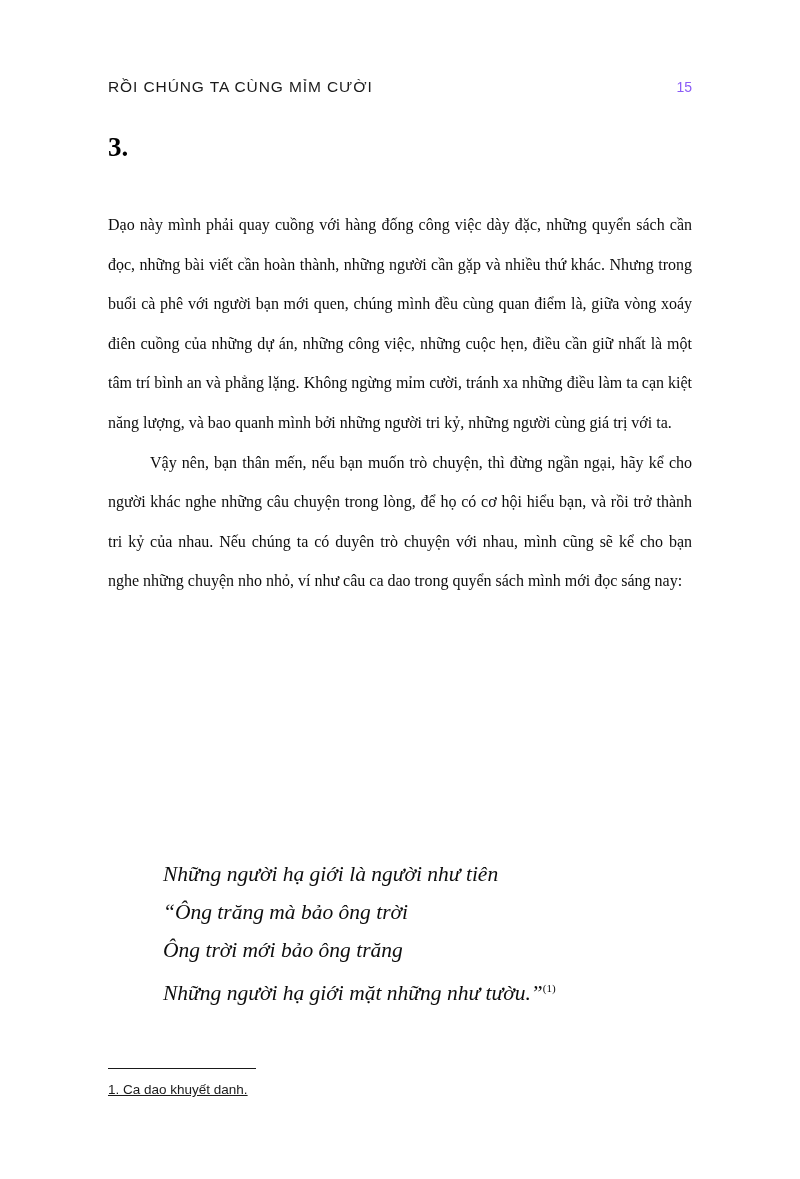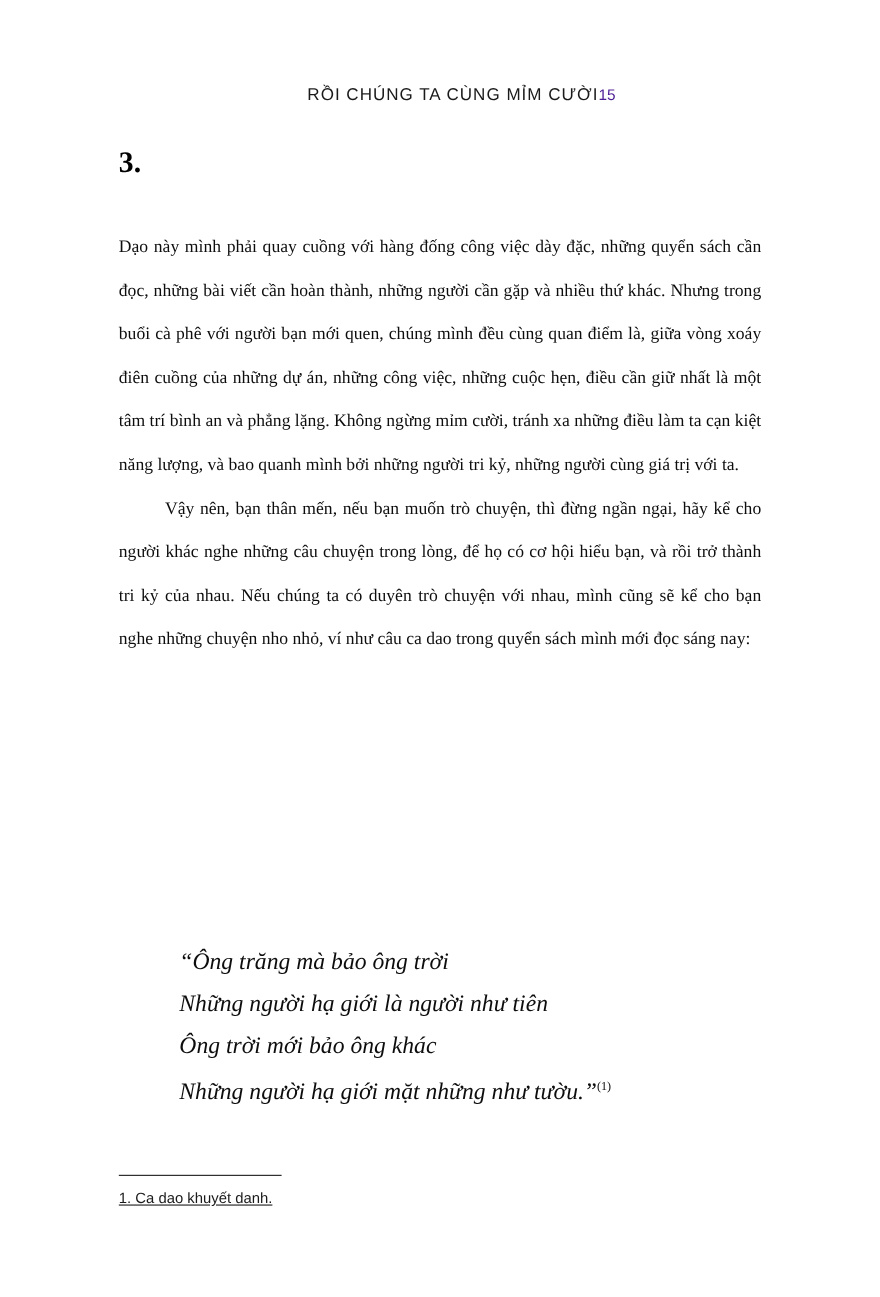--- a/index.html
+++ b/index.html
@@ -20,35 +20,34 @@
     height: 1179px;
     box-sizing: border-box;
   }
   .header {
     position: absolute;
     top: 78px;
     left: 108px;
     right: 108px;
     display: flex;
     align-items: baseline;
-    justify-content: center;
-    margin-left: 39px;
+    justify-content: space-between;
   }
   .running-head {
     font-family: "Liberation Sans", sans-serif;
     font-size: 15.5px;
     letter-spacing: 0.9px;
     color: #1a1a1a;
     text-transform: uppercase;
     white-space: nowrap;
   }
   .folio {
     font-family: "Liberation Sans", sans-serif;
     font-size: 14px;
-    color: #4c1d95;
+    color: #8b5cf6;
   }
   .chapter-number {
     position: absolute;
     top: 132px;
     left: 108px;
     font-family: "Liberation Serif", serif;
     font-weight: bold;
     font-size: 27px;
     color: #000000;
   }
@@ -118,22 +117,22 @@
   </div>
 
   <div class="chapter-number">3.</div>
 
   <div class="body-text">
     <p>Dạo này mình phải quay cuồng với hàng đống công việc dày đặc, những quyển sách cần đọc, những bài viết cần hoàn thành, những người cần gặp và nhiều thứ khác. Nhưng trong buổi cà phê với người bạn mới quen, chúng mình đều cùng quan điểm là, giữa vòng xoáy điên cuồng của những dự án, những công việc, những cuộc hẹn, điều cần giữ nhất là một tâm trí bình an và phẳng lặng. Không ngừng mỉm cười, tránh xa những điều làm ta cạn kiệt năng lượng, và bao quanh mình bởi những người tri kỷ, những người cùng giá trị với ta.</p>
     <p class="indent">Vậy nên, bạn thân mến, nếu bạn muốn trò chuyện, thì đừng ngần ngại, hãy kể cho người khác nghe những câu chuyện trong lòng, để họ có cơ hội hiểu bạn, và rồi trở thành tri kỷ của nhau. Nếu chúng ta có duyên trò chuyện với nhau, mình cũng sẽ kể cho bạn nghe những chuyện nho nhỏ, ví như câu ca dao trong quyển sách mình mới đọc sáng nay:</p>
   </div>
 
   <div class="verse">
+    <p>Những người hạ giới là người như tiên</p>
     <p>“Ông trăng mà bảo ông trời</p>
-    <p>Những người hạ giới là người như tiên</p>
-    <p>Ông trời mới bảo ông khác</p>
+    <p>Ông trời mới bảo ông trăng</p>
     <p><span>Những người hạ giới mặt những như tườu.”</span><sup>(1)</sup></p>
   </div>
 
   <div class="footnote-rule"></div>
   <div class="footnote">1. Ca dao khuyết danh.</div>
 
 </div>
 
 </body></html>

